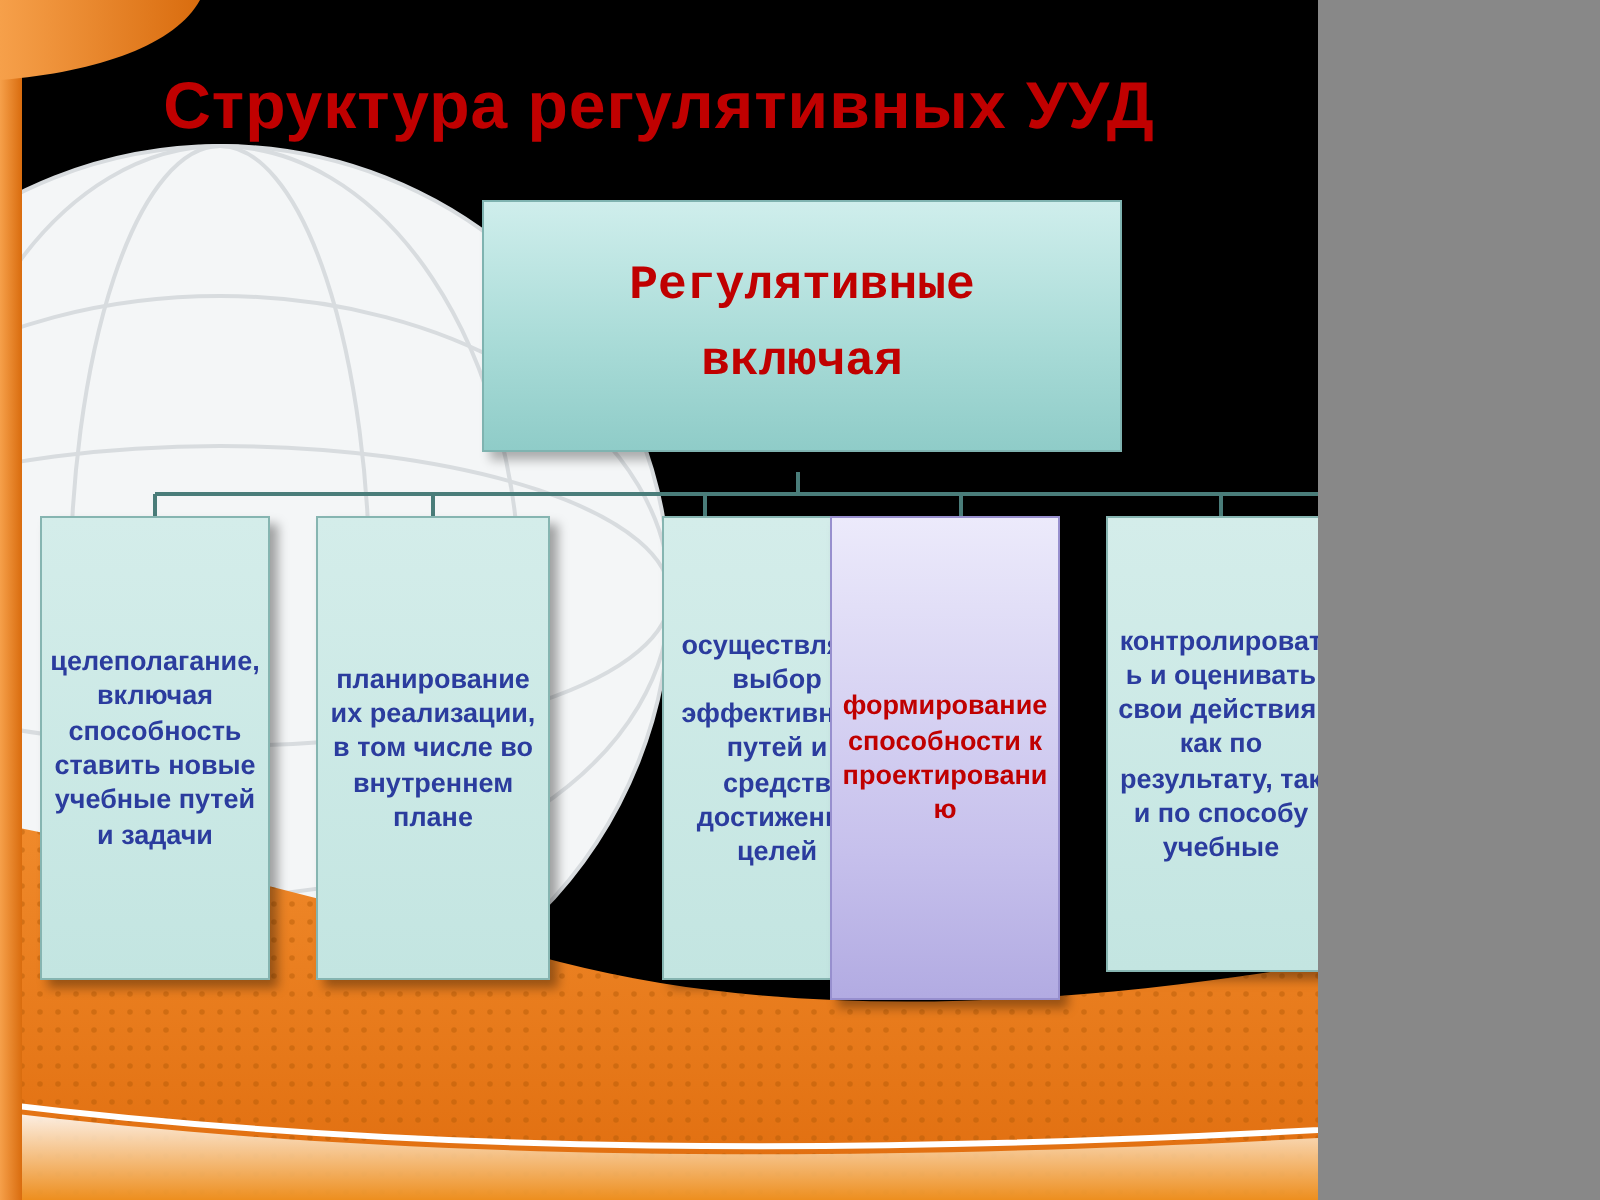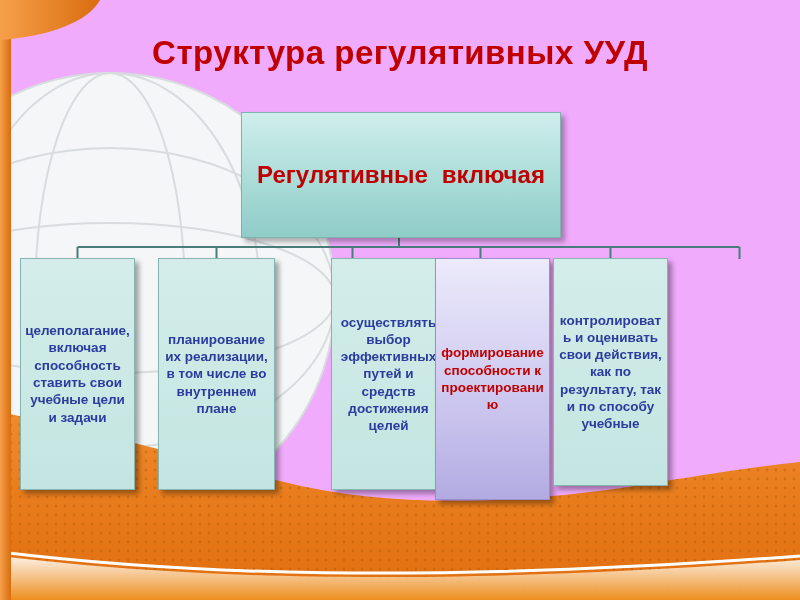--- a/index.html
+++ b/index.html
@@ -1,48 +1,48 @@
 <!DOCTYPE html>
 <html><head>
 <meta charset="utf-8">
 <style>
   html,body{margin:0;padding:0;background:#888;}
   .slide{
-    position:relative;width:800px;height:600px;background:#f0abfc;
+    position:relative;width:659px;height:600px;background:#000000;
     overflow:hidden;font-family:"Liberation Sans",sans-serif;
   }
   .bg{position:absolute;left:0;top:0;width:800px;height:600px;}
   .title{
     position:absolute;top:34px;left:0;width:100%;margin:0;
     text-align:center;font-size:33px;font-weight:bold;color:#C00000;
     letter-spacing:0.5px;z-index:5;
   }
   .root-box{
-    position:absolute;left:241px;top:112px;width:318px;height:124px;z-index:4;
+    position:absolute;left:241px;top:100px;width:318px;height:124px;z-index:4;
     background:linear-gradient(180deg,#cfeeec 0%,#aadcd8 55%,#8fccc8 100%);
     border:1px solid #7fb3b0;
     box-shadow:4px 4px 5px rgba(0,0,0,0.3);
-    display:flex;flex-direction:row;align-items:center;justify-content:center;gap:14px;
+    display:flex;flex-direction:column;align-items:center;justify-content:center;gap:14px;font-family:Liberation Mono, monospace;
   }
   .root-line{color:#C00000;font-weight:bold;font-size:24px;line-height:1;}
   .connectors{position:absolute;left:0;top:0;width:800px;height:600px;z-index:3;}
   .children{position:absolute;left:0;top:258px;width:800px;height:260px;z-index:4;}
   .child{
     position:absolute;top:0;box-sizing:border-box;
     background:linear-gradient(180deg,#d4edea 0%,#c3e5e1 100%);
     border:1px solid #86b5b1;
     box-shadow:4px 4px 5px rgba(0,0,0,0.35);
     display:flex;align-items:center;justify-content:center;text-align:center;
     padding:5px 4px;color:#2B3C9E;font-weight:bold;font-size:13.5px;line-height:1.28;
   }
   .child span{display:block;width:100%;overflow-wrap:break-word;word-break:break-word;}
   .child:nth-child(1){left:20px; width:115px;height:232px;}
   .child:nth-child(2){left:158px;width:117px;height:232px;justify-content:center;}
   .child:nth-child(3){left:295px;width:115px;height:232px;margin-left:36px;}
-  .child:nth-child(4){left:435px;width:115px;height:242px;
+  .child:nth-child(4){left:415px;width:115px;height:242px;
     background:linear-gradient(180deg,#eceafb 0%,#c6c0ec 70%,#b2abe2 100%);
     border-color:#978fce;color:#C00000;}
   .child:nth-child(5){left:553px;width:115px;height:228px;}
   .child:nth-child(6){left:683px;width:113px;height:221px;}
 </style>
 </head>
 <body>
 
 <div class="slide">
 
@@ -102,21 +102,21 @@
              M739.5,247 L739.5,259" stroke="#4A7D7A" stroke-width="2" fill="none"></path>
   </svg>
 
   <div class="root-box">
     <div class="root-line">Регулятивные</div>
     <div class="root-line">включая</div>
   </div>
 
   <div class="children">
     <div class="child">
-      <span>целеполагание, включая способность ставить свои учебные цели и задачи</span>
+      <span>целеполагание, включая способность ставить новые учебные путей и задачи</span>
     </div>
     <div class="child">
       <span>планирование их реализации, в том числе во внутреннем плане</span>
     </div>
     <div class="child">
       <span>осуществлять выбор эффективных путей и средств достижения целей</span>
     </div>
     <div class="child">
       <span>формирование способности к проектированию</span>
     </div>

